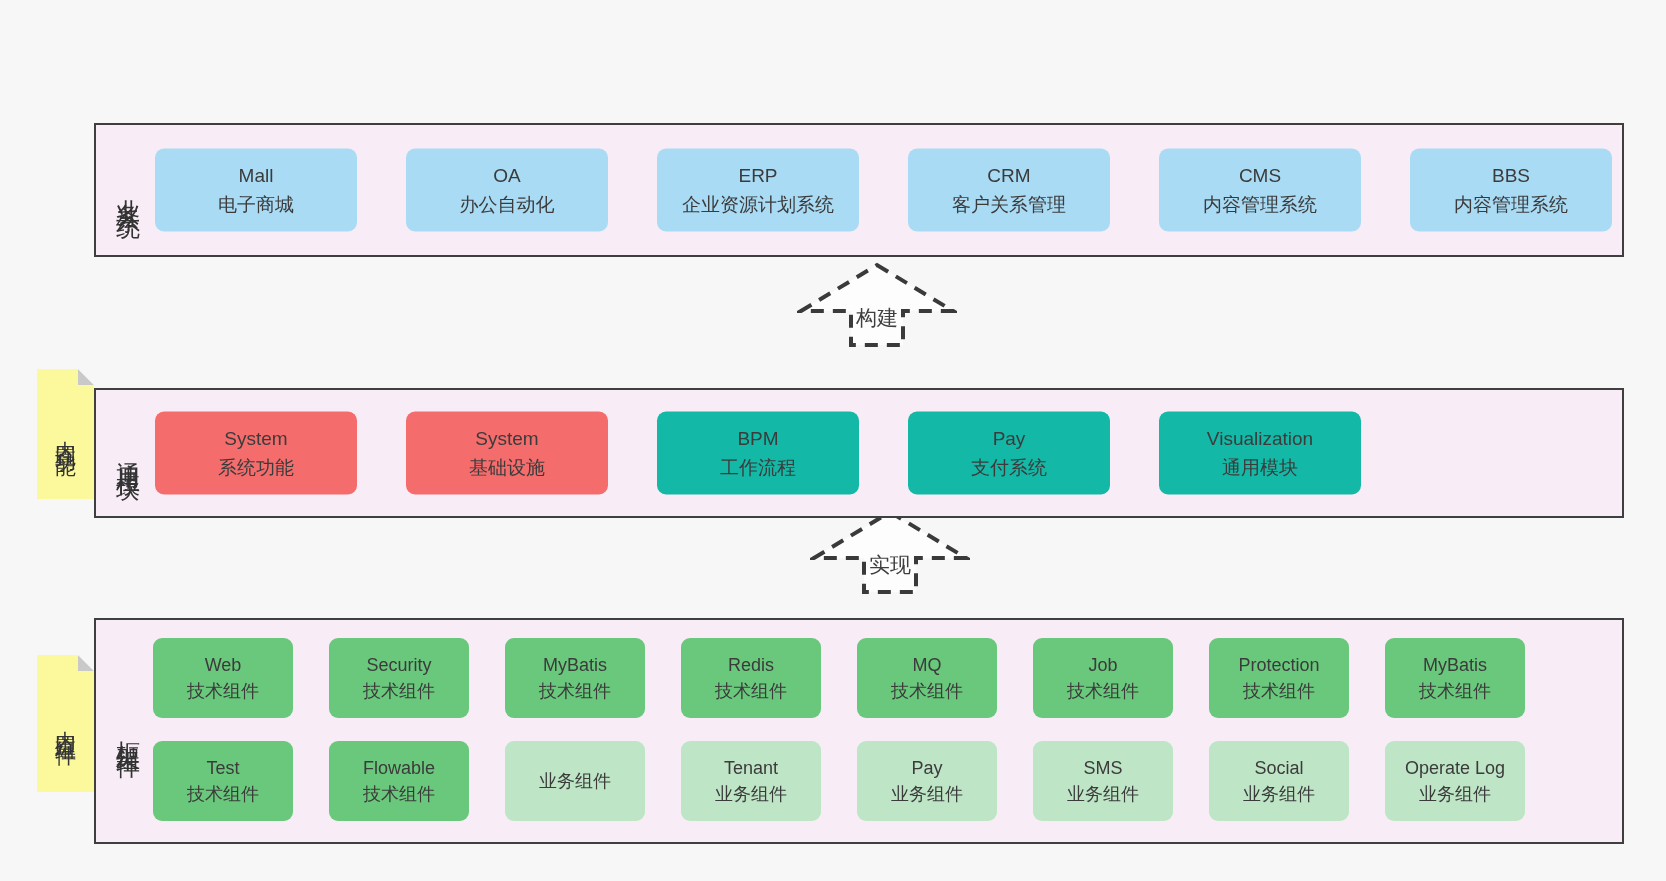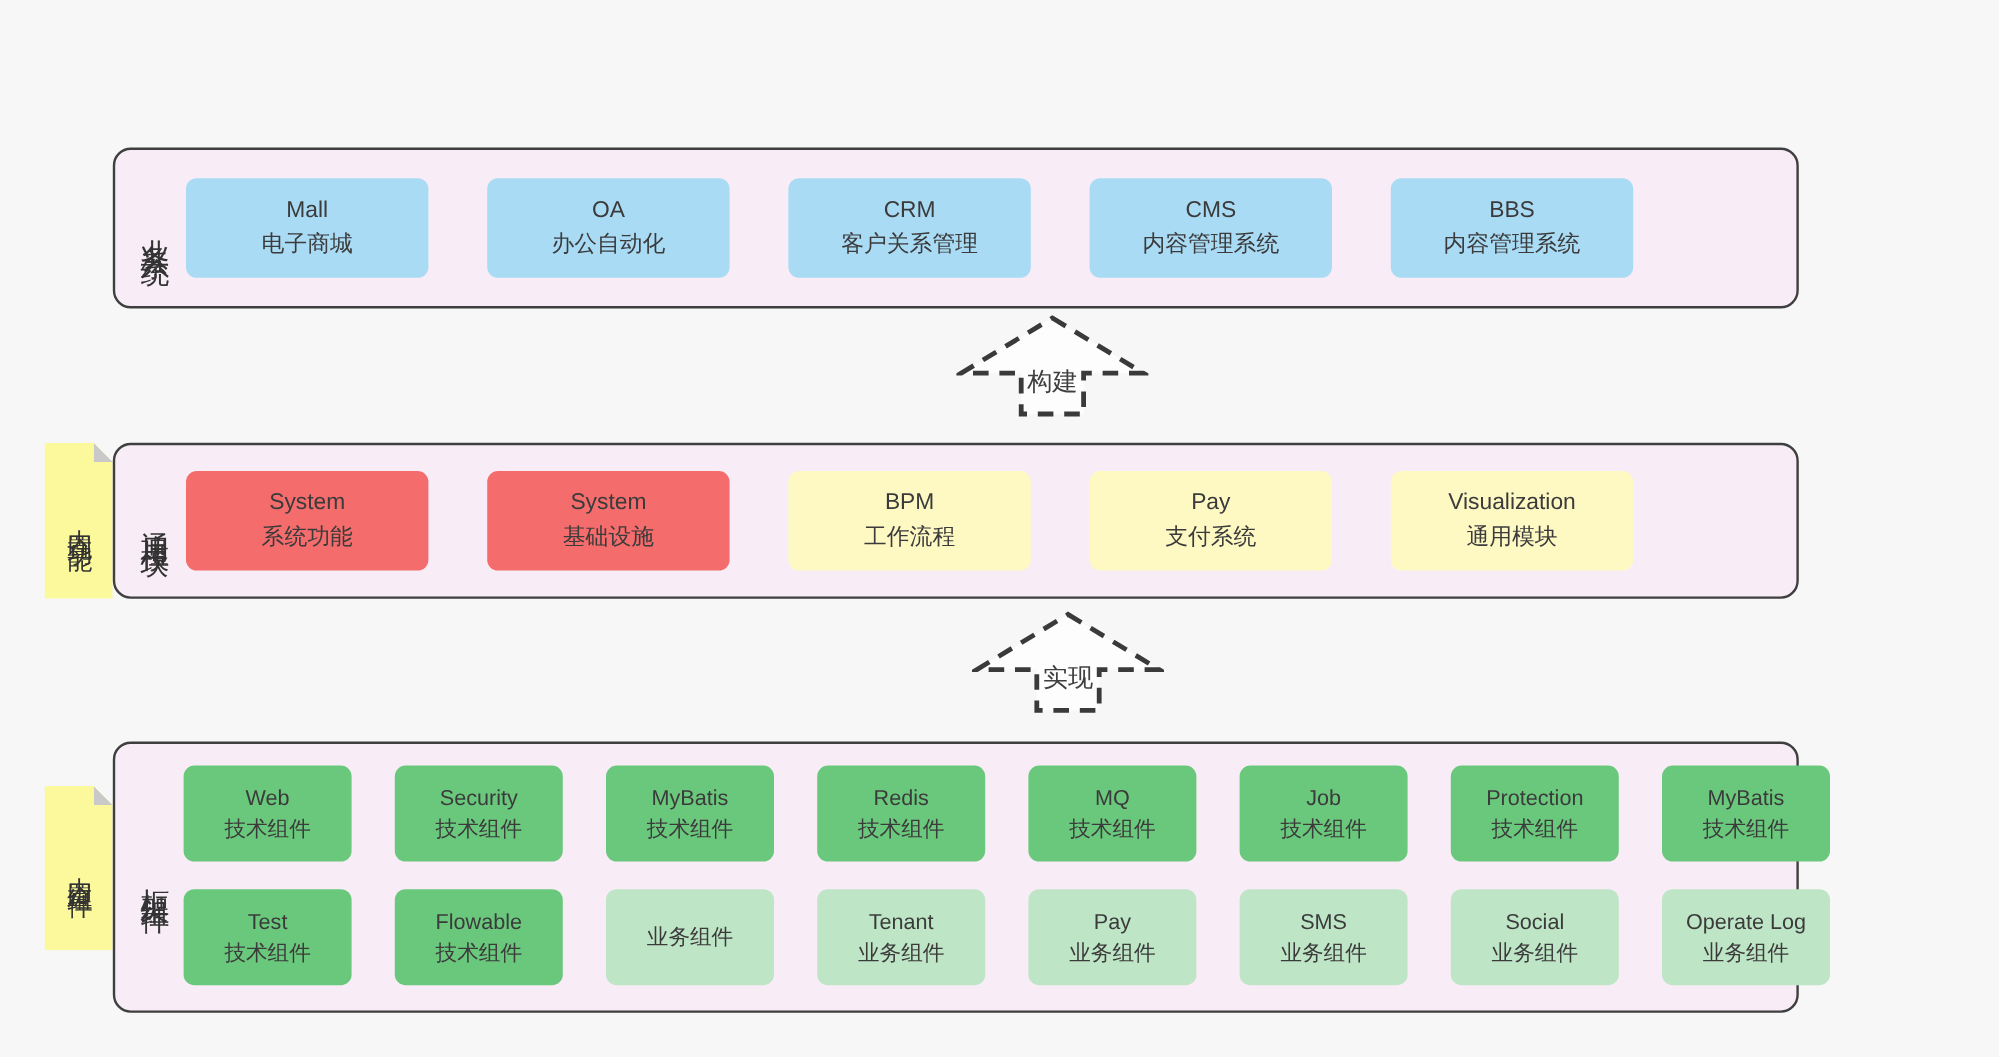--- a/index.html
+++ b/index.html
@@ -3,26 +3,26 @@
 <meta charset="utf-8">
 <style>
   html,body{margin:0;padding:0;}
   body{
     width:1666px;height:881px;position:relative;overflow:hidden;
     background:#f7f7f7;
     font-family:"Liberation Sans","DejaVu Sans",sans-serif;
     color:#3b3b3b;
   }
   .panel{
-    position:absolute;left:94px;width:1405px;box-sizing:border-box;
-    background:#f8edf6;border:2px solid #3f3f3f;border-radius:15px;
+    position:absolute;left:94px;width:1530px;box-sizing:border-box;
+    background:#f8edf6;border:2px solid #3f3f3f;border-radius:0;
     z-index:2;
   }
   #panel-business{top:123px;height:134px;}
-  #panel-modules{top:369px;height:130px;padding-left:32px;}
+  #panel-modules{top:388px;height:130px;padding-left:32px;}
   #panel-components{top:618px;height:226px;}
 
   .vlabel-wrap{
     position:absolute;left:6px;top:0;height:100%;width:52px;
     display:flex;align-items:center;justify-content:center;
   }
   .vlabel{
     writing-mode:vertical-rl;text-orientation:upright;
     font-size:24px;letter-spacing:5px;color:#333;
   }
@@ -40,21 +40,21 @@
   .box{
     box-sizing:border-box;border-radius:9px;
     display:flex;flex-direction:column;align-items:center;justify-content:center;
     text-align:center;line-height:1.5;padding:4px 12px;
   }
   .box .en,.box .zh{white-space:pre-wrap;}
   .b6{width:202px;height:83px;font-size:19px;}
   .b8{width:140px;height:80px;font-size:18px;line-height:1.45;}
   .blue{background:#a9dbf5;}
   .red{background:#f56c6c;}
-  .pink{background:#fef9c3;text-align:center;}
+  .pink{background:#14b8a6;text-align:center;}
   .green-dark{background:#6ac87c;}
   .green-light{background:#bee5c6;}
 
   .sticky{
     position:absolute;width:57px;background:#fbf99c;z-index:1;
     clip-path:polygon(0 0,calc(100% - 16px) 0,100% 16px,100% 100%,0 100%);
     display:flex;align-items:center;justify-content:center;
   }
   #sticky-modules{left:37px;top:369px;height:130px;}
   #sticky-components{left:37px;top:655px;height:137px;}
@@ -103,20 +103,24 @@
   <div class="row6">
     <div class="box b6 blue">
       <div class="en">Mall</div>
       <div class="zh">电子商城</div>
     </div>
     <div class="box b6 blue">
       <div class="en">OA</div>
       <div class="zh">办公自动化</div>
     </div>
     <div class="box b6 blue">
+      <div class="en">ERP</div>
+      <div class="zh">企业资源计划系统</div>
+    </div>
+    <div class="box b6 blue">
       <div class="en">CRM</div>
       <div class="zh">客户关系管理</div>
     </div>
     <div class="box b6 blue">
       <div class="en">CMS</div>
       <div class="zh">内容管理系统</div>
     </div>
     <div class="box b6 blue">
       <div class="en">BBS</div>
       <div class="zh">内容管理系统</div>

